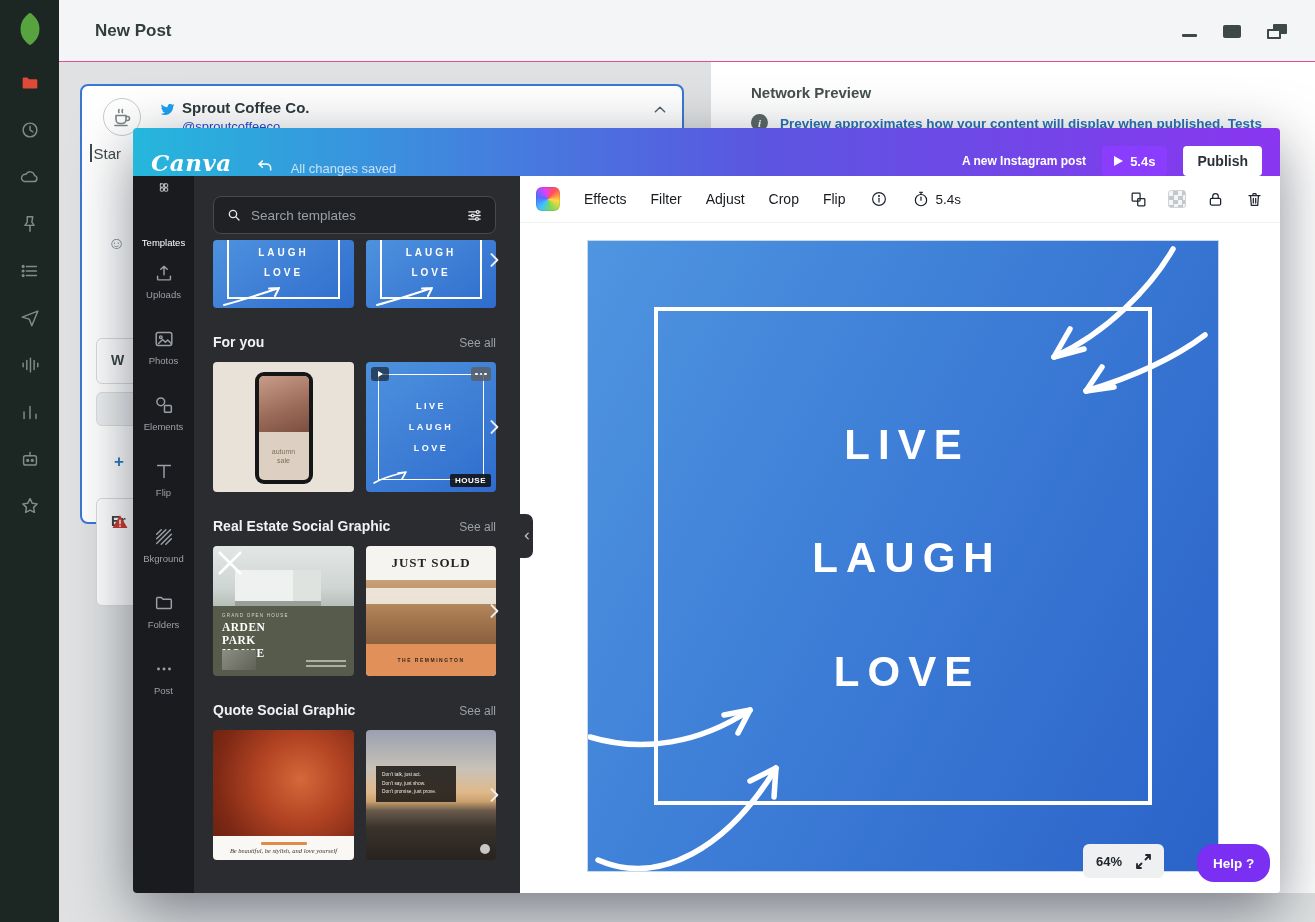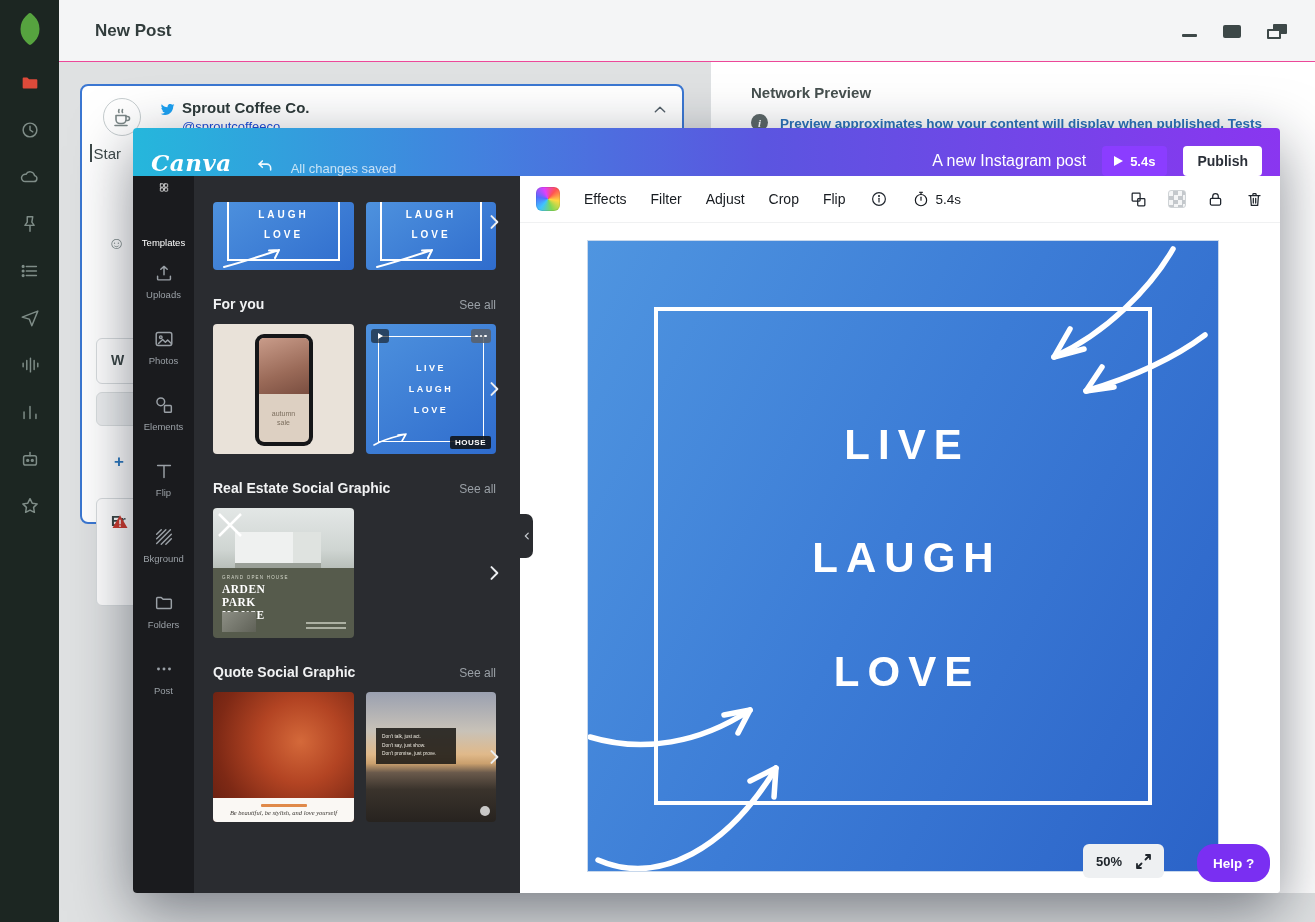--- a/index.html
+++ b/index.html
@@ -52,21 +52,21 @@
   .f-card2 span { position: absolute; left: 14px; top: 14px; font-weight: bold; font-size: 14px; color: #3a4545; }
   .f-warn { position: absolute; left: 14px; top: 58px; }
 
   
   .modal { left: 133px; top: 128px; width: 1147px; height: 765px; z-index: 10; border-radius: 4px; overflow: hidden; box-shadow: 0 18px 60px rgba(18, 24, 38, .5); background: #fff; }
   .m-head { height: 48px; display: flex; align-items: flex-end; padding: 0 18px 0 18px; background: linear-gradient(90deg, #25b7dc 0%, #5b55e0 55%, #8a36f0 100%); }
   .m-logo { font: italic bold 23px "DejaVu Serif", serif; color: #fff; letter-spacing: .5px; }
   .m-undo { margin-left: 24px; color: rgba(255,255,255,.92); cursor: pointer; }
   .m-status { margin-left: 16px; color: rgba(255,255,255,.72); font-size: 13px; }
   .m-right { margin-left: auto; display: flex; align-items: center; gap: 16px; }
-  .m-postlabel { color: #fff; font-size: 16px; }
+  .m-postlabel { color: #fff; font-size: 12px; font-weight: bold; }
   .m-play { height: 30px; background: #8b3dff; border-radius: 4px; color: #fff; display: flex; align-items: center; gap: 7px; padding: 0 12px; font-size: 13px; font-weight: bold; cursor: pointer; }
   .tri { width: 0; height: 0; border-left: 9px solid #fff; border-top: 5.5px solid transparent; border-bottom: 5.5px solid transparent; }
   .m-publish { height: 30px; background: #fff; border-radius: 4px; color: #2b3039; display: flex; align-items: center; padding: 0 14px; font-size: 14px; font-weight: bold; cursor: pointer; }
   .m-body { position: absolute; top: 48px; left: 0; right: 0; bottom: 0; display: flex; }
 
   
   .m-rail { width: 61px; background: #1a1b1e; padding-top: 6px; display: flex; flex-direction: column; align-items: center; flex: none; }
   .r-item { width: 100%; height: 66px; display: flex; flex-direction: column; align-items: center; justify-content: center; gap: 5px; color: #9aa0a6; cursor: pointer; }
   .r-item.active { color: #fff; gap: 44px; }
   .r-item span { font-size: 9.5px; }
@@ -350,20 +350,33 @@
         <svg width="22" height="22" viewBox="0 0 24 24">
             <circle cx="6" cy="12" r="1.6" fill="currentColor"></circle>
             <circle cx="12" cy="12" r="1.6" fill="currentColor"></circle>
             <circle cx="18" cy="12" r="1.6" fill="currentColor"></circle>
           </svg>
         <span>Post</span>
       </div>
     </div>
 
     <div class="m-panel">
+      <div class="p-search">
+        <svg class="ico" width="16" height="16" viewBox="0 0 24 24" style="stroke-width:2">
+            <circle cx="10.5" cy="10.5" r="5.5"></circle>
+            <path d="M14.8 14.8 L19.5 19.5"></path>
+          </svg>
+        <input placeholder="Search templates" style="">
+        <svg class="ico" width="17" height="17" viewBox="0 0 24 24" style="stroke-width:1.8">
+            <path d="M4 7 h10 M19 7 h1 M4 12 h3 M12 12 h8 M4 17 h9 M18 17 h2"></path>
+            <circle cx="16.5" cy="7" r="2"></circle>
+            <circle cx="9.5" cy="12" r="2"></circle>
+            <circle cx="15.5" cy="17" r="2"></circle>
+          </svg>
+      </div>
 
       <div class="p-row cut">
         <div class="thumb t-blue w141 h68">
           <div class="pframe"></div>
           <div class="ptext">
               <span>LAUGH</span>
               <span>LOVE</span>
             </div>
           <svg class="abs" style="left:8px;bottom:0" width="70" height="26" viewBox="0 0 70 26">
               <path d="M3 23 C22 18 40 12 58 6 M58 6 L48 6.5 M58 6 L54 14" stroke="#fff" stroke-width="2" fill="none" stroke-linecap="round"></path>
@@ -443,20 +456,27 @@
           </div>
           <div class="a-body">
             <div class="a-kick">GRAND OPEN HOUSE</div>
             <div class="a-title"><span>ARDEN</span><br><span>PARK</span><br><span>HOUSE</span></div>
           </div>
           <div class="a-stairs"></div>
           <div class="a-bars">
               <i></i>
               <i></i>
             </div>
+        </div>
+        <div class="thumb t-sold w130 h130">
+          <div class="j-head">JUST SOLD</div>
+          <div class="j-photo">
+              <div class="j-cab"></div>
+            </div>
+          <div class="j-foot">THE REMMINGTON</div>
         </div>
         <span class="p-chev">
             <svg class="ico" width="20" height="20" viewBox="0 0 24 24" style="stroke-width:2.4">
               <path d="M9 5 l7 7 -7 7"></path>
             </svg>
           </span>
       </div>
 
       <div class="p-sec">
         <h4>Quote Social Graphic</h4>
@@ -543,21 +563,21 @@
             <path d="M498 150 L526 146 M498 150 L514 126"></path>
             <path d="M2 496 C55 512 112 502 162 469"></path>
             <path d="M162 469 L136 474 M162 469 L150 492"></path>
             <path d="M10 619 C72 646 140 606 188 527"></path>
             <path d="M188 527 L162 540 M188 527 L186 556"></path>
           </g>
         </svg>
       </div>
 
       <div class="e-zoom">
-        <span>50%</span>
+        <span>64%</span>
         <svg class="ico" width="15" height="15" viewBox="0 0 15 15" style="stroke-width:1.8">
             <path d="M9.5 5.5 L14 1 M10 1 h4 v4 M5.5 9.5 L1 14 M1 10 v4 h4"></path>
           </svg>
       </div>
       <div class="e-help">Help ?</div>
     </div>
   </div>
 
   <div class="p-tab">
     <svg class="ico" width="10" height="10" viewBox="0 0 24 24" style="stroke-width:3">

